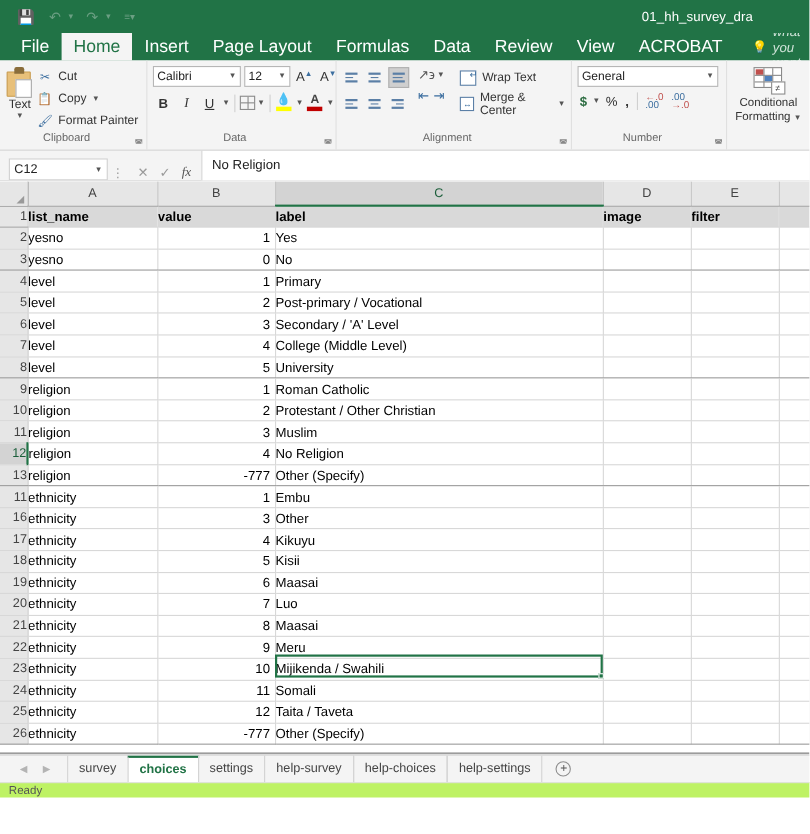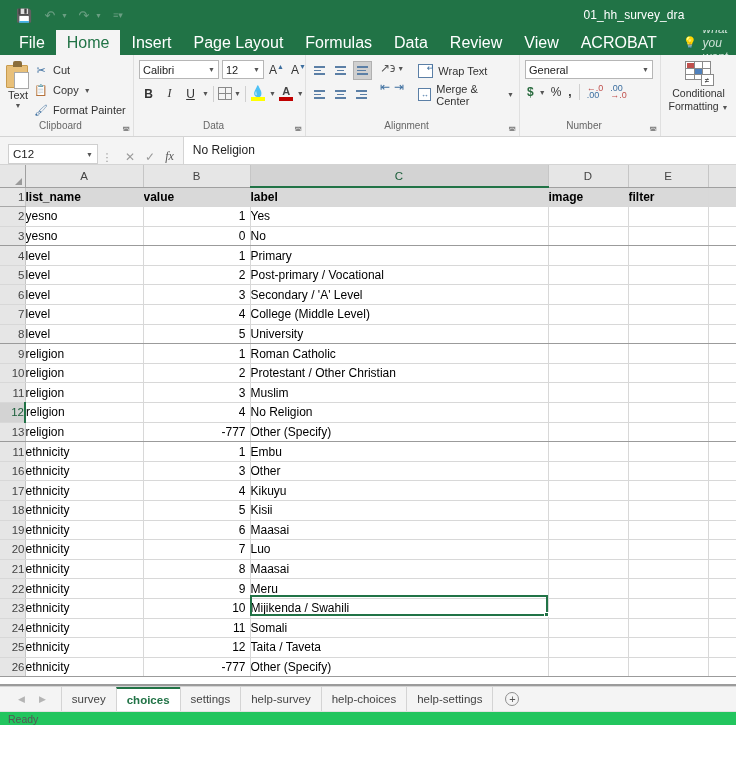--- a/index.html
+++ b/index.html
@@ -248,21 +248,21 @@
     display: flex; align-items: center; padding: 0 12px; color: #777; font-size: 13px;
   }
   .circ-plus {
     width: 14px; height: 14px; border: 1px solid #8e8e8e; border-radius: 50%;
     display: flex; align-items: center; justify-content: center;
     font-size: 11px; line-height: 1; color: #555;
   }
 
   
   .statusbar {
-    height: 14px; background: #22c55e; display: flex; align-items: center;
+    height: 14px; background: #bef264; display: flex; align-items: center;
     padding-left: 8px; font-size: 10.5px; color: #555; border-top: 1px solid #e2e2e2;
   }
 </style>
 </head>
 <body>
 
 <div id="app">
 
   <div class="titlebar">
     <div class="qat">

